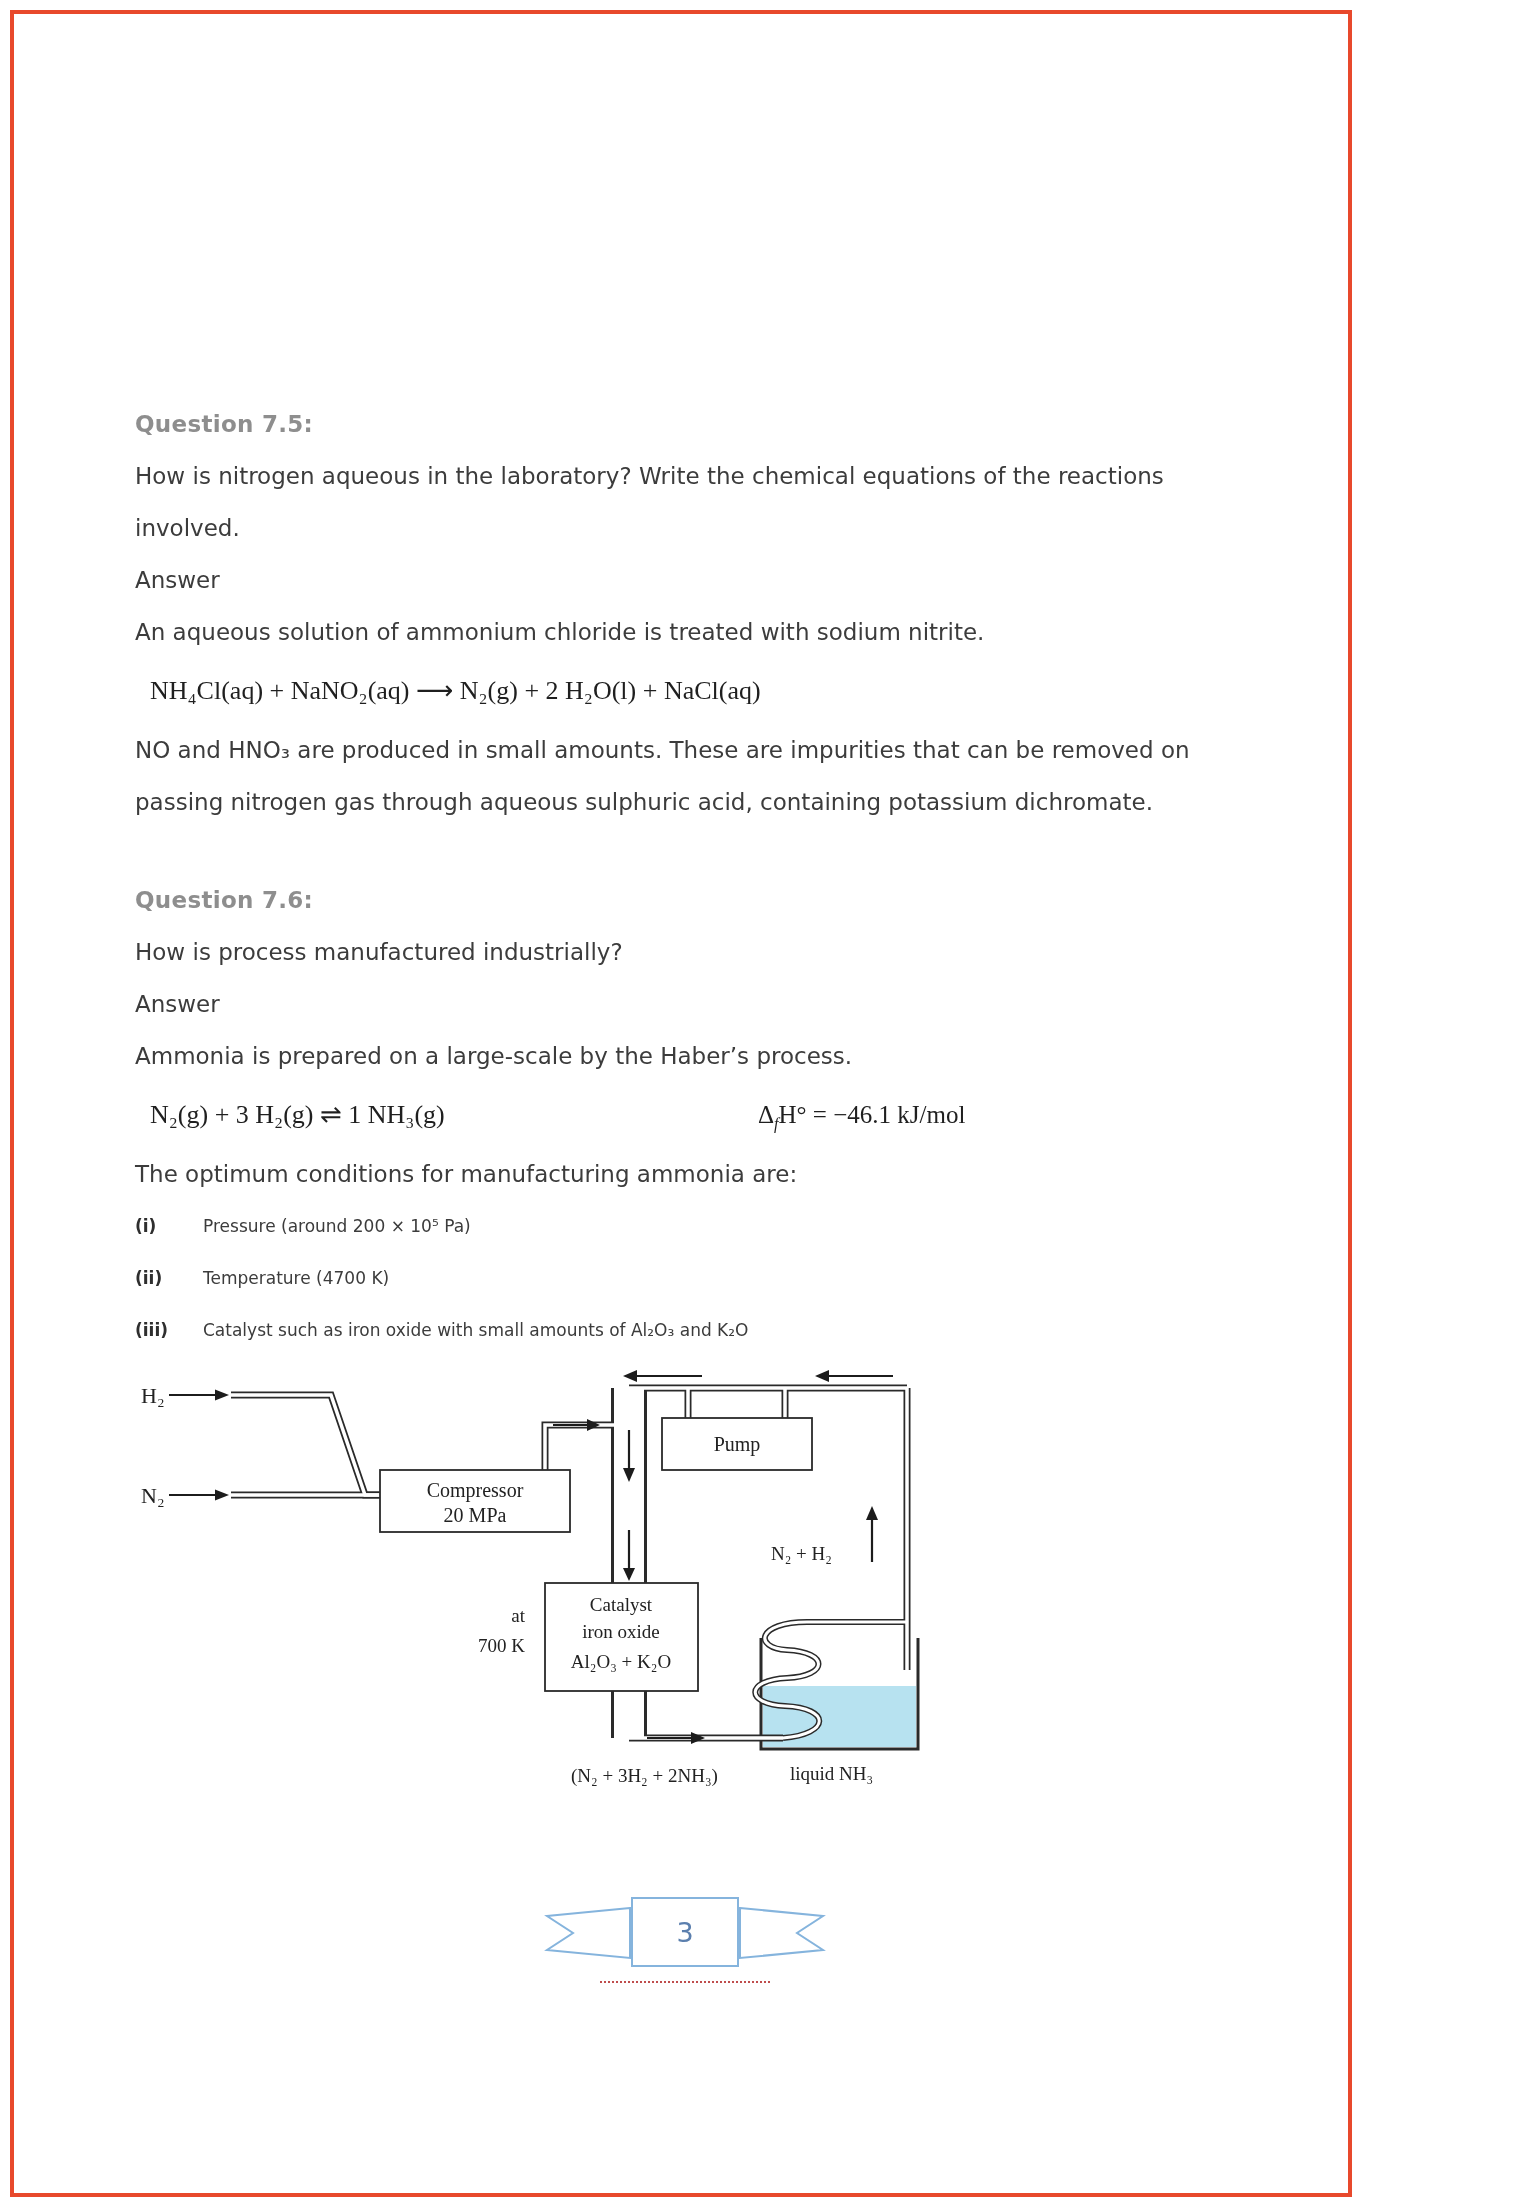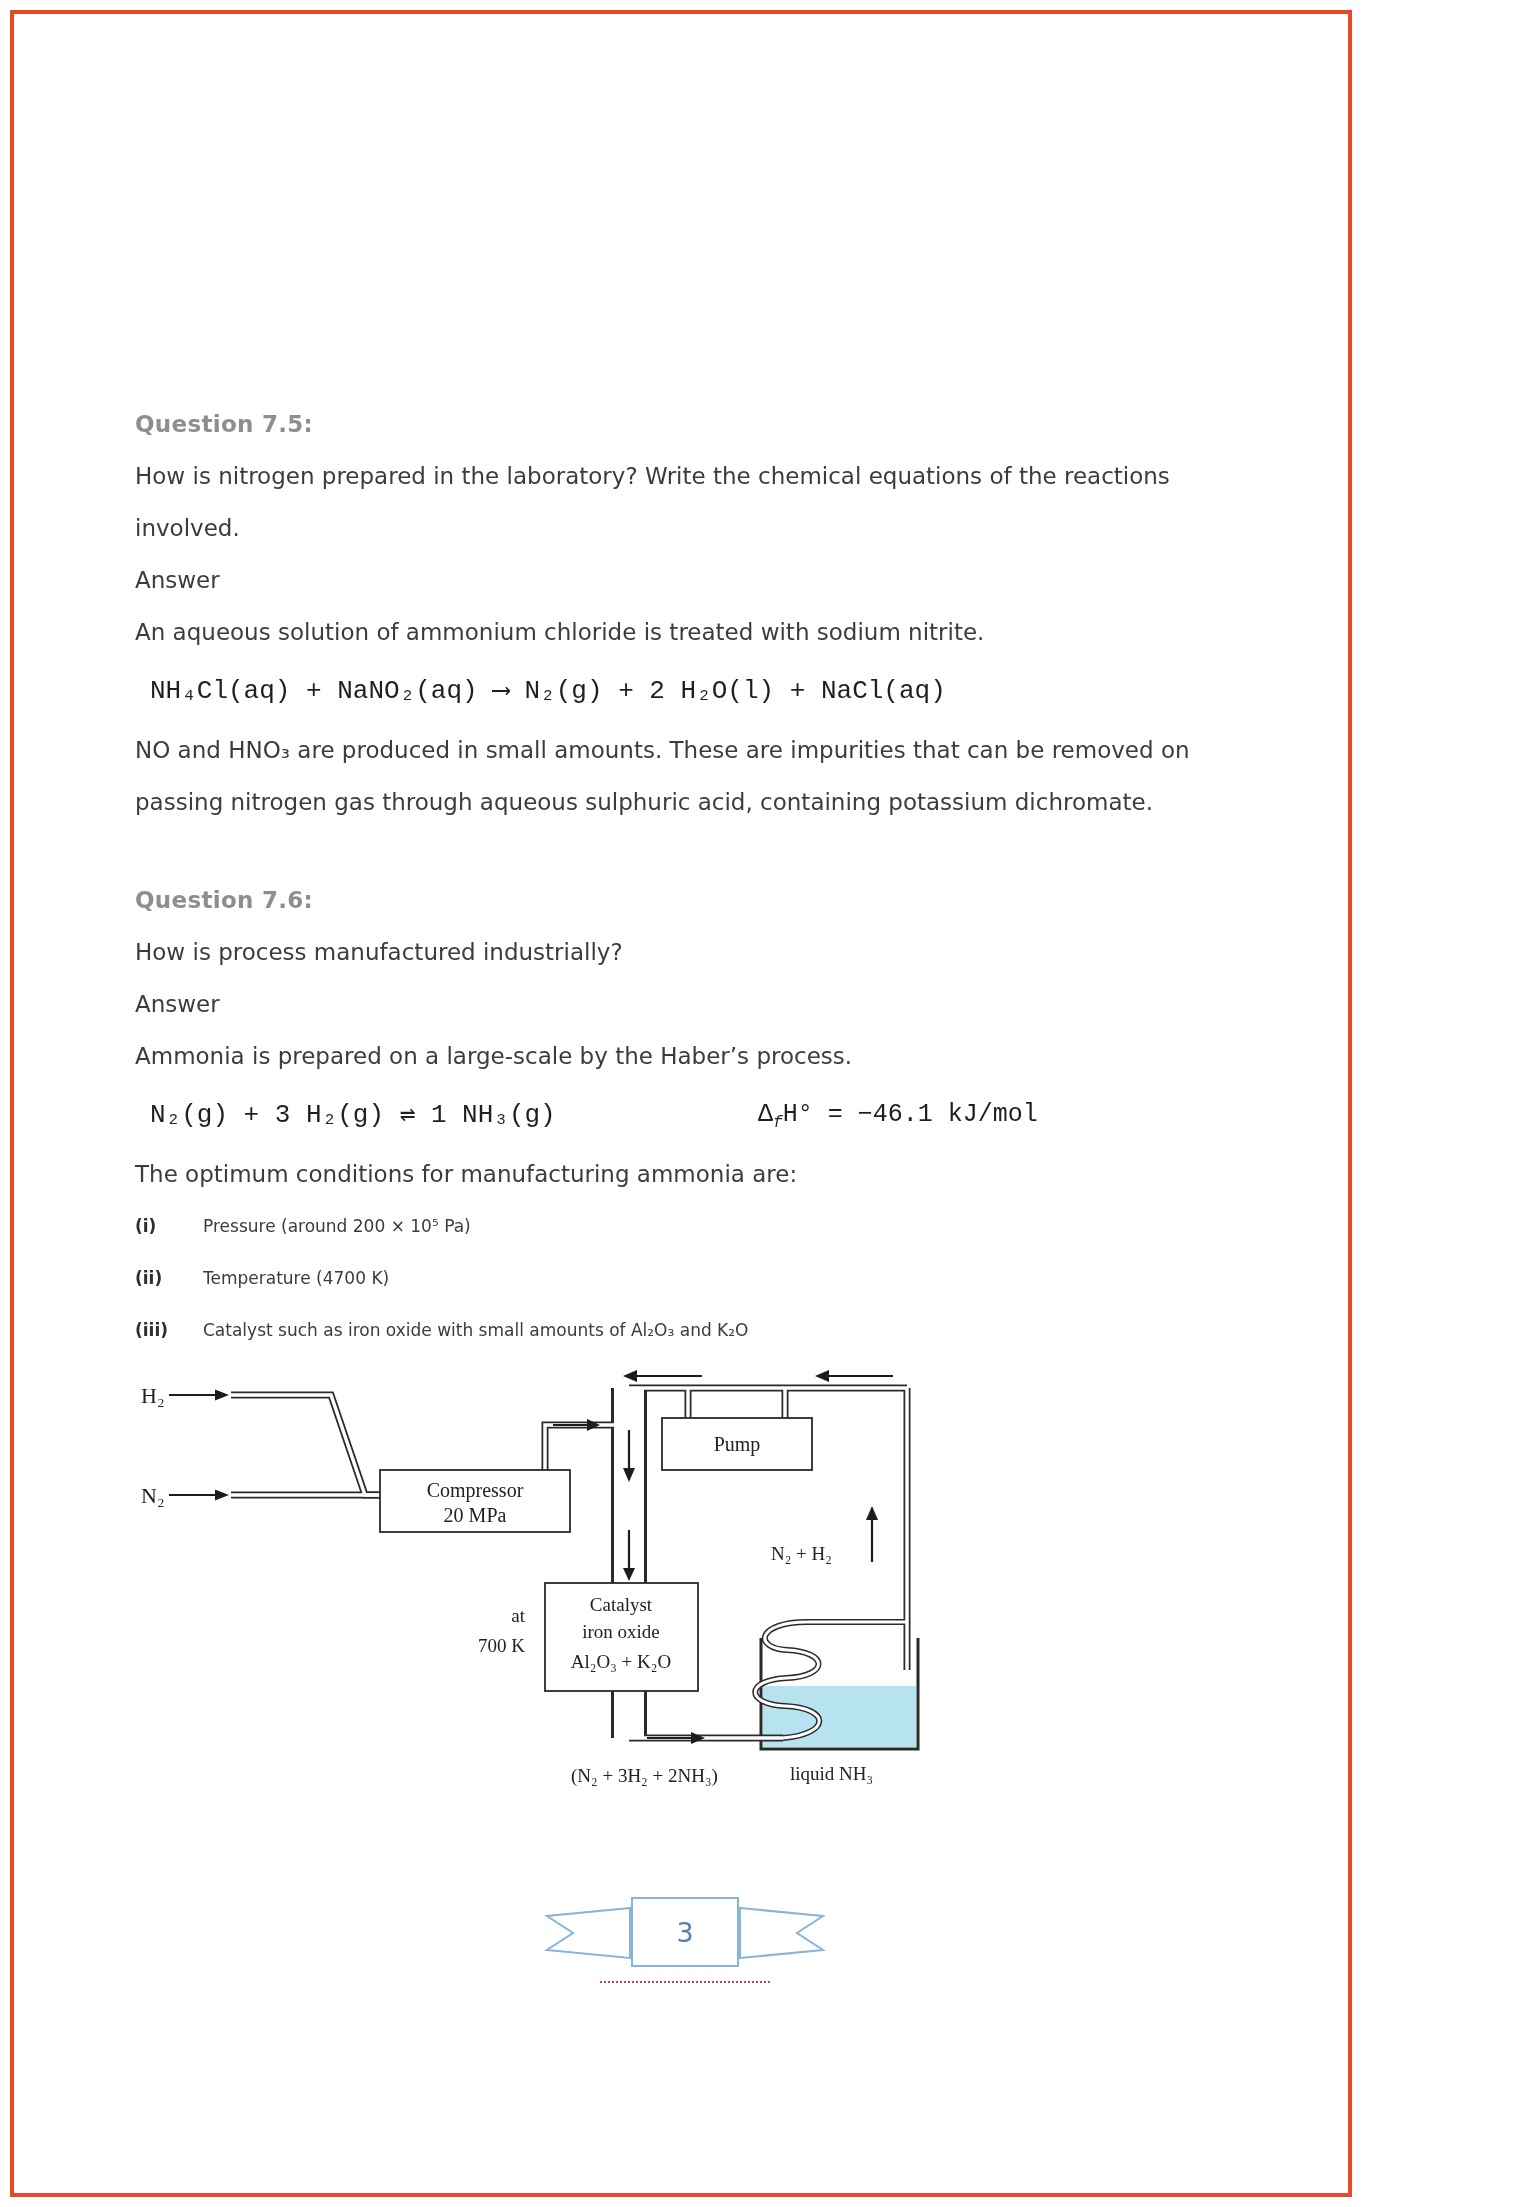--- a/index.html
+++ b/index.html
@@ -14,21 +14,21 @@
   }
   .content{position:absolute;left:135px;right:128px;top:398px;}
   .q-heading{
     font-size:23px;line-height:52px;font-weight:bold;color:#8e8e8e;
     margin:0;letter-spacing:.3px;
   }
   .mt-q76{margin-top:46px;}
   .mt-q77{margin-top:55px;}
   p.body{font-size:23px;line-height:52px;margin:0;}
   .equation{
-    font-family:Liberation Mono, monospace;
+    font-family:Liberation Serif, serif;
     color:#1f1f1f;font-size:26px;line-height:58px;margin:4px 0;padding-left:15px;
   }
   .eq2-row{position:relative;}
   .dh{position:absolute;left:623px;top:0;font-size:25px;}
   .dh sub{font-size:16px;font-style:italic;}
   .cond-row{font-size:17px;line-height:52px;}
   .cond-label{display:inline-block;min-width:68px;font-weight:bold;color:#2e2e2e;}
   .diagram-wrap{margin-top:14px;}
   .diagram-wrap svg text{
     font-family:"Liberation Serif","DejaVu Serif","DejaVu Sans",serif;fill:#222;
@@ -45,21 +45,21 @@
 </head>
 <body>
 
 <div class="page">
   <div class="border-frame"></div>
 
   <div class="content">
 
     <section>
       <h2 class="q-heading">Question 7.5:</h2>
-      <p class="body">How is nitrogen prepared in the laboratory? Write the chemical equations of the reactions involved.</p>
+      <p class="body">How is nitrogen aqueous in the laboratory? Write the chemical equations of the reactions involved.</p>
       <p class="body">Answer</p>
       <p class="body">An aqueous solution of ammonium chloride is treated with sodium nitrite.</p>
       <div class="equation">NH₄Cl(aq) + NaNO₂(aq) ⟶ N₂(g) + 2 H₂O(l) + NaCl(aq)</div>
       <p class="body">NO and HNO₃ are produced in small amounts. These are impurities that can be removed on passing nitrogen gas through aqueous sulphuric acid, containing potassium dichromate.</p>
     </section>
 
     <section>
       <h2 class="q-heading mt-q76">Question 7.6:</h2>
       <p class="body">How is process manufactured industrially?</p>
       <p class="body">Answer</p>

